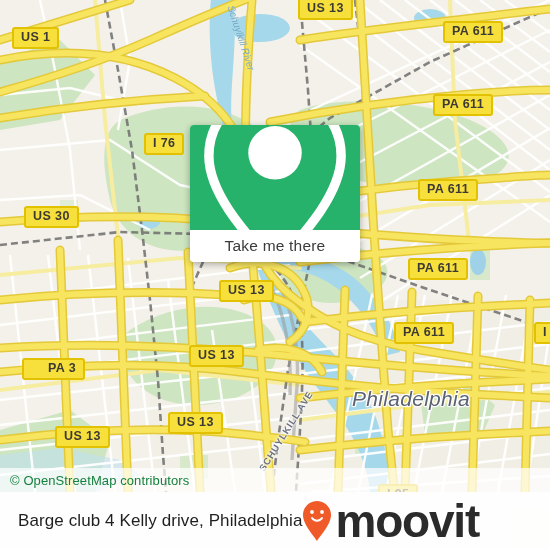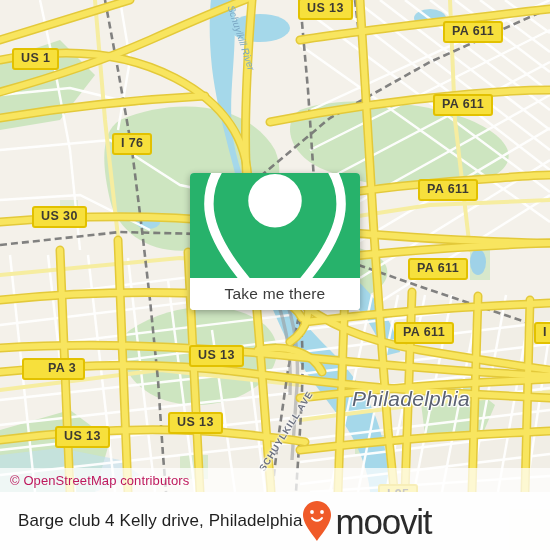--- a/index.html
+++ b/index.html
@@ -59,55 +59,54 @@
     font-style:italic;
     white-space:nowrap;
   }
 
   
   #callout{
     position:absolute;left:190px;top:125px;width:170px;
     border-radius:4px;overflow:hidden;
     box-shadow:0 2px 7px rgba(0,0,0,.32);
     background:#fff;
-    margin-top:48px;
   }
   #callout-head{
     height:105px;background:#27b26b;
     display:flex;align-items:center;justify-content:center;
   }
   #callout-foot{
     height:32px;background:#fff;
     display:flex;align-items:center;justify-content:center;
   }
   #callout-foot span{
     color:#3b3b3b;font-size:15.5px;letter-spacing:.2px;
   }
 
   
   #attribution{
     position:absolute;left:0;top:468px;width:550px;height:24px;
     background:rgba(255,255,255,.72);
     display:flex;align-items:center;
   }
   #attribution span{
-    color:#be185d;font-size:13px;padding-left:10px;letter-spacing:.1px;
+    color:#15803d;font-size:13px;padding-left:10px;letter-spacing:.1px;
   }
 
   
   #footer{
     position:absolute;left:0;top:492px;width:550px;height:58px;
     background:rgba(255,255,255,.93);
     display:flex;align-items:center;justify-content:flex-start;
     box-sizing:border-box;padding:0 14px 0 18px;
   }
   #footer-title{color:#1f1f1f;font-size:17px;letter-spacing:.1px;white-space:nowrap;}
   #brand{display:flex;align-items:center;gap:3px;}
   #brand-word{
-    color:#2b2b2b;font-size:35px;font-weight:normal;letter-spacing:-1.2px;line-height:35px;
+    color:#2b2b2b;font-size:46px;font-weight:bold;letter-spacing:-1.2px;line-height:35px;
   }
 </style>
 </head>
 <body>
 
 <div id="app">
 
   <div id="map">
     <svg viewBox="0 0 550 492" xmlns="http://www.w3.org/2000/svg">
       <defs>
@@ -312,26 +311,26 @@
       </g>
     </svg>
 
     <div class="water-label" style="left:236px;top:4px;transform:rotate(72deg);transform-origin:left top;">Schuylkill River</div>
 
     <div class="place-label" style="left:352px;top:387px;">Philadelphia</div>
 
     <div class="street-label" style="left:266px;top:462px;transform:rotate(-58deg);transform-origin:left bottom;">SCHUYLKILL AVE</div>
 
     <div class="shield" style="left:298px;top:-2px;">US 13</div>
-    <div class="shield" style="left:12px;top:27px;margin-top:21px;">US 1</div>
+    <div class="shield" style="left:12px;top:27px;">US 1</div>
     <div class="shield" style="left:443px;top:21px;">PA 611</div>
     <div class="shield" style="left:433px;top:94px;">PA 611</div>
-    <div class="shield" style="left:112px;top:133px;">I 76</div>
+    <div class="shield" style="left:144px;top:133px;">I 76</div>
     <div class="shield" style="left:418px;top:179px;">PA 611</div>
-    <div class="shield" style="left:32px;top:206px;">US 30</div>
+    <div class="shield" style="left:24px;top:206px;">US 30</div>
     <div class="shield" style="left:408px;top:258px;">PA 611</div>
     <div class="shield" style="left:219px;top:280px;">US 13</div>
     <div class="shield" style="left:394px;top:322px;">PA 611</div>
     <div class="shield" style="left:534px;top:322px;">I 95</div>
     <div class="shield" style="left:22px;top:358px;padding-left:24px;">PA 3</div>
     <div class="shield" style="left:189px;top:345px;">US 13</div>
     <div class="shield" style="left:168px;top:412px;">US 13</div>
     <div class="shield" style="left:55px;top:426px;">US 13</div>
     <div class="shield" style="left:378px;top:484px;">I 95</div>
 

